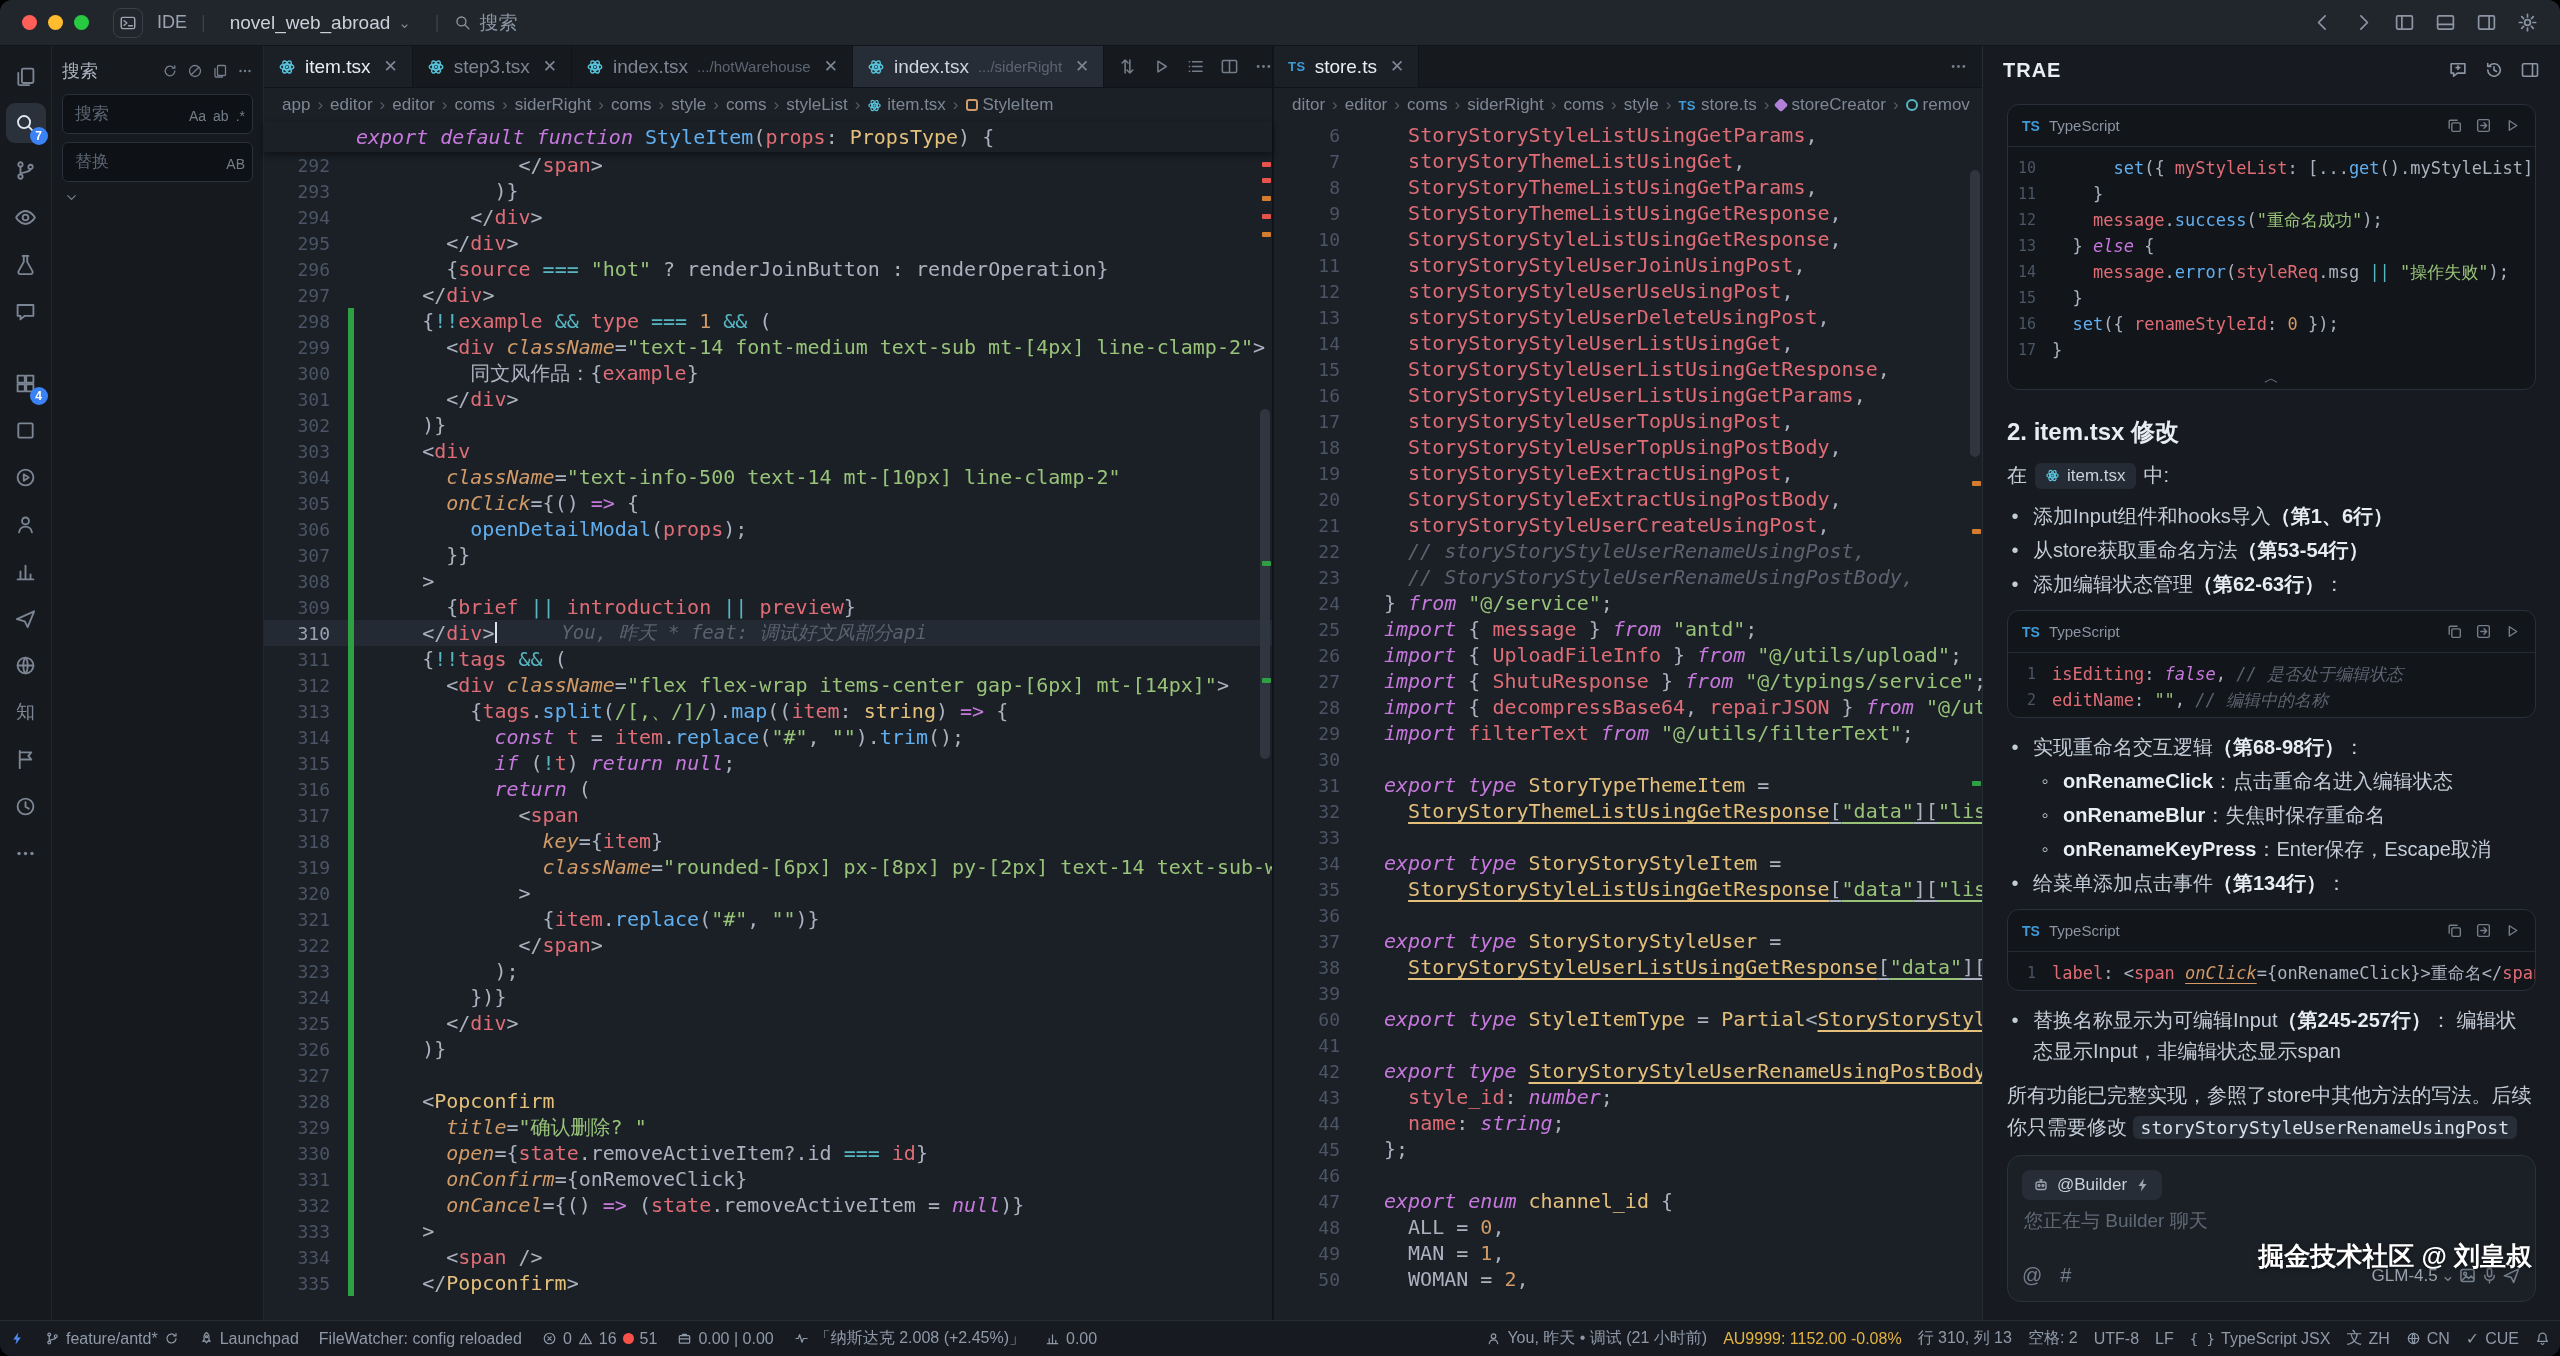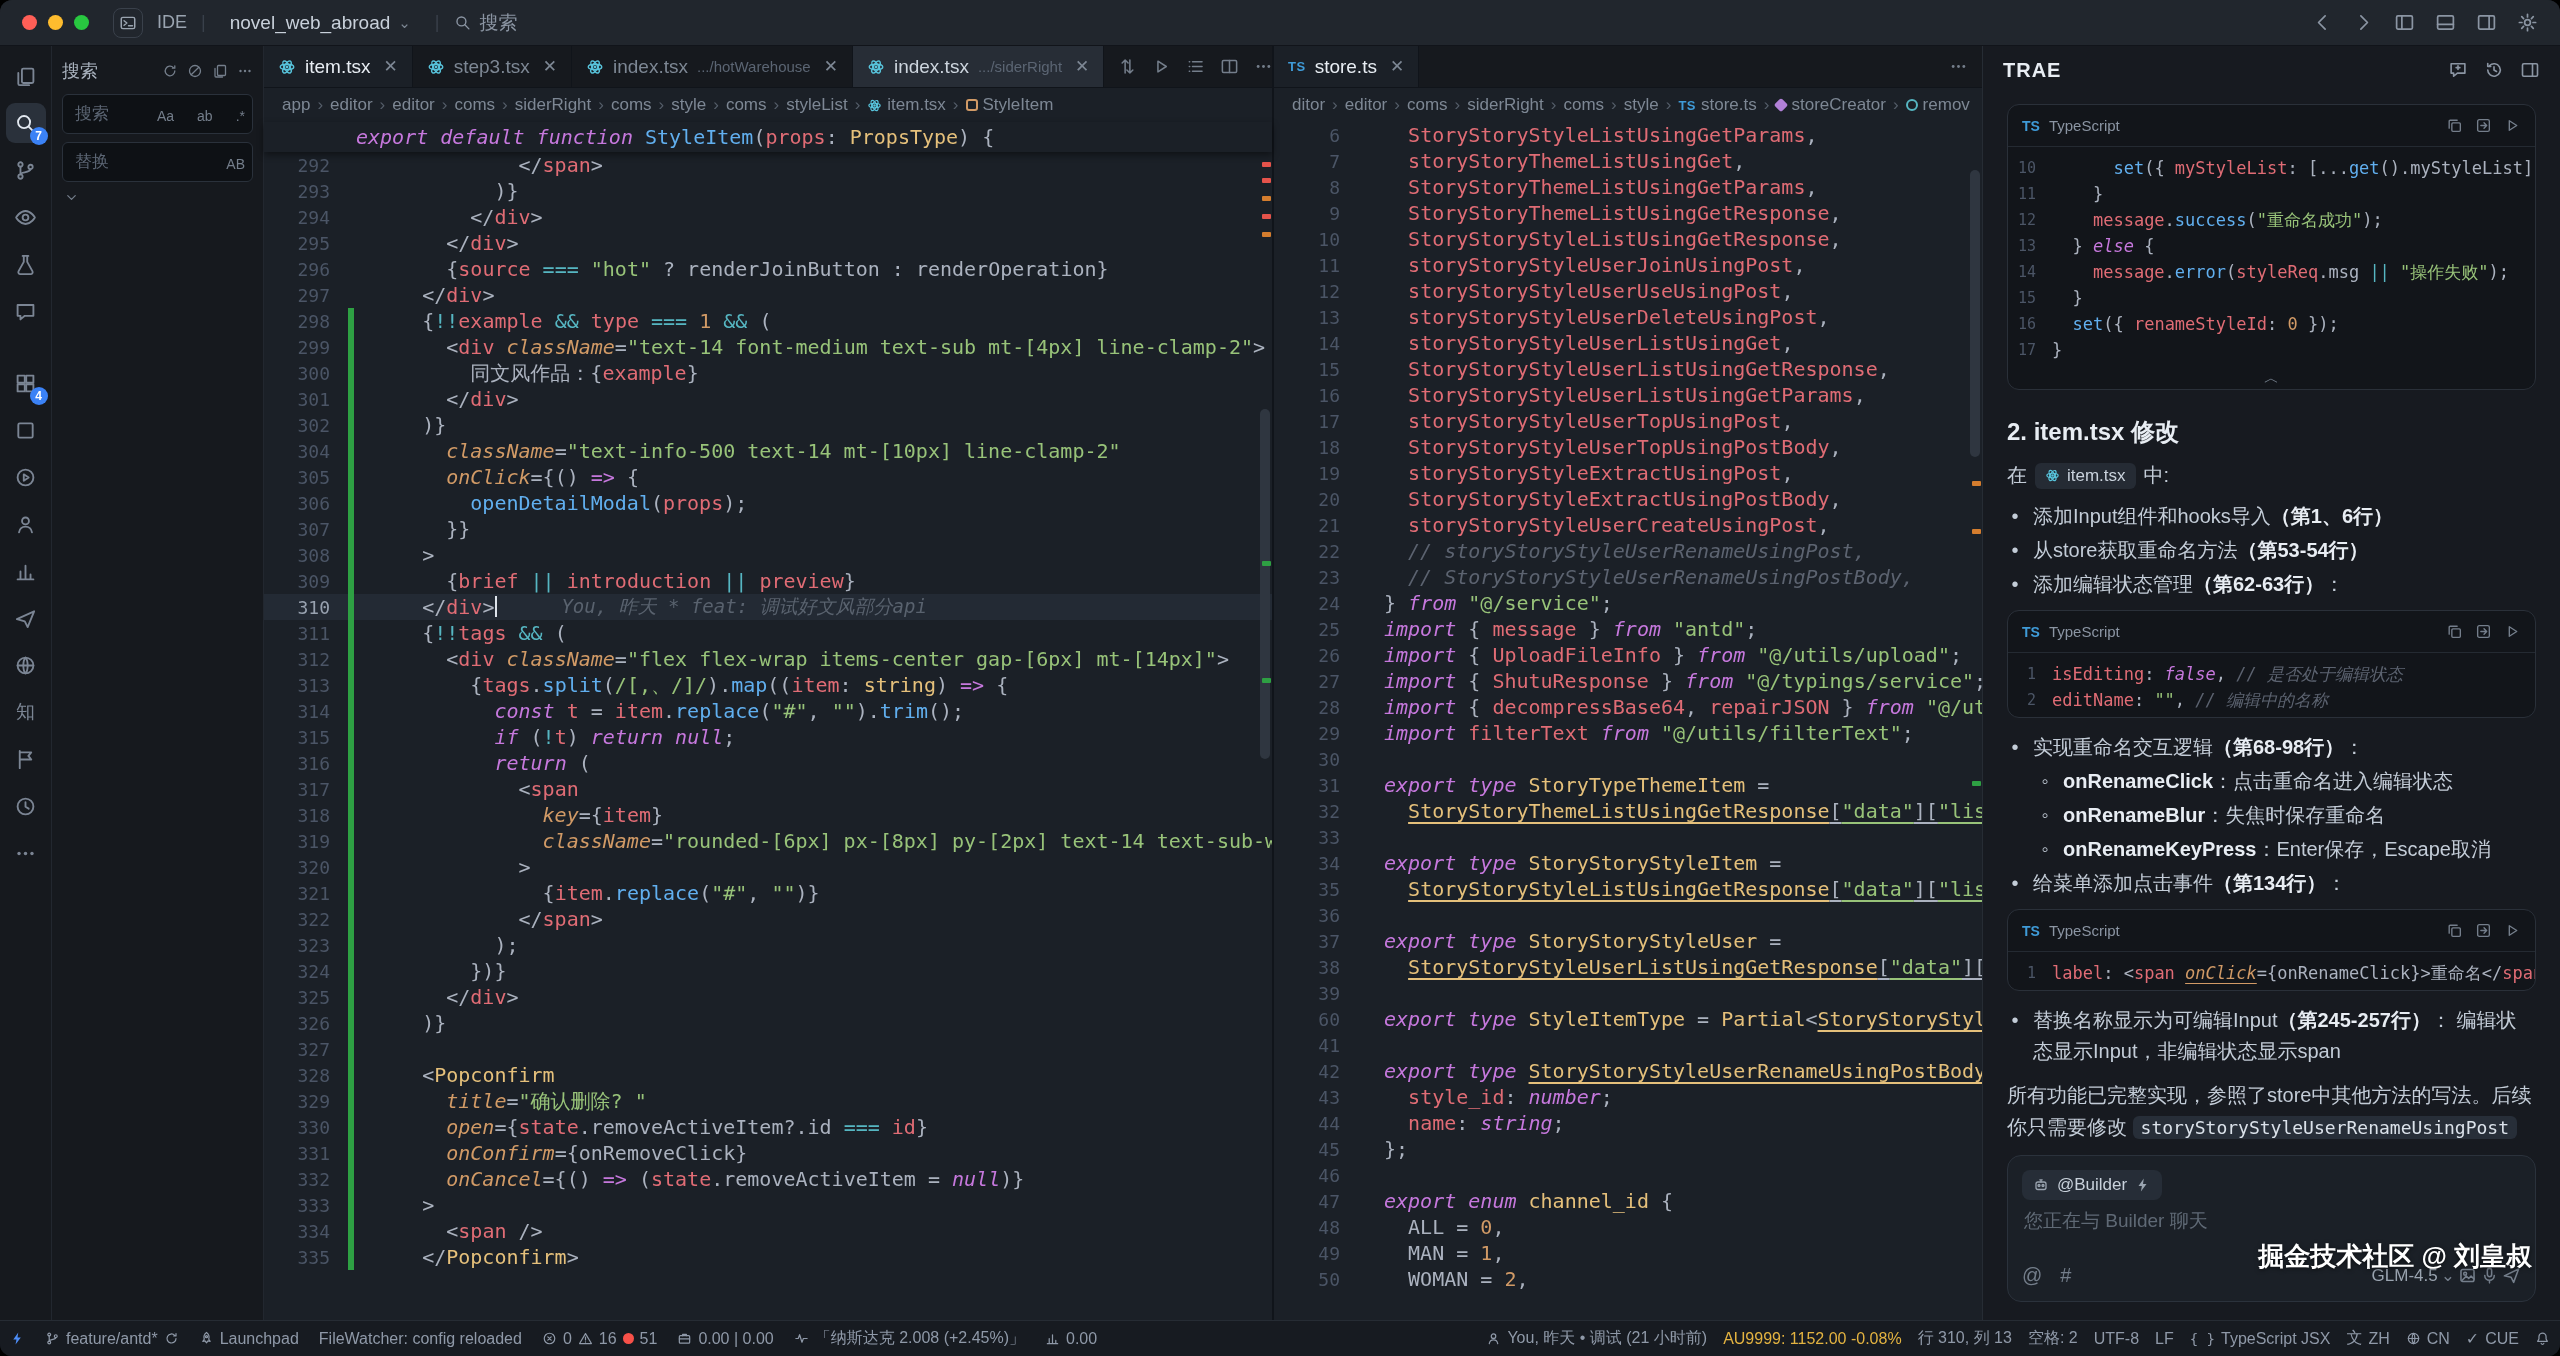--- a/index.html
+++ b/index.html
@@ -42,21 +42,21 @@
   
   .sidebar{width:212px;background:#16191e;border-right:1px solid #22272f;padding:10px 10px 0 10px}
   .sp-head{display:flex;align-items:center;height:30px;margin-bottom:8px}
   .sp-title{font-size:18px;color:#aab3bf}
   .sp-actions{margin-left:auto;display:flex;gap:9px;color:#747e8b}
   .sp-actions .ic{width:16px;height:16px}
   .sp-inputwrap{position:relative;margin-bottom:8px}
   .sp-input{width:100%;height:40px;background:#0e1115;border:1px solid #2a313b;border-radius:6px;color:#e2e8f0;
     font-size:17px;padding:0 66px 0 12px;outline:none;font-family:"Liberation Sans",sans-serif}
   .sp-input::placeholder{color:#5b6573}
-  .sp-inopts{position:absolute;right:8px;top:0;height:44px;display:flex;align-items:center;gap:23px;color:#747e8b;font-size:14px}
+  .sp-inopts{position:absolute;right:8px;top:0;height:44px;display:flex;align-items:center;gap:7px;color:#747e8b;font-size:14px}
   .sp-chev{color:#747e8b;margin:4px 0 0 2px}
   .sp-chev .ic{width:15px;height:15px}
 
   
   .egroup{display:flex;flex-direction:column;background:#1b2027;min-width:0}
   .eg1{width:1008px}
   .eg-divider{width:2px;background:#10141a}
   .eg2{width:708px}
   .tabsbar{height:42px;background:#16191e;display:flex;align-items:stretch;border-bottom:1px solid #10141a}
   .tab{display:flex;align-items:center;gap:9px;padding:0 14px;font-size:19px;color:#7d8794;background:#16191e;border-right:1px solid #10141a;white-space:nowrap}
@@ -561,20 +561,21 @@
             <div class="cl"><span class="ln">293</span><span class="chg"></span><span class="ct"><span>          )}</span></span></div>
             <div class="cl"><span class="ln">294</span><span class="chg"></span><span class="ct"><span>        &lt;/</span><span class="tk-v">div</span><span>&gt;</span></span></div>
             <div class="cl"><span class="ln">295</span><span class="chg"></span><span class="ct"><span>      &lt;/</span><span class="tk-v">div</span><span>&gt;</span></span></div>
             <div class="cl"><span class="ln">296</span><span class="chg"></span><span class="ct"><span>      {</span><span class="tk-v">source</span><span> </span><span class="tk-o">===</span><span> </span><span class="tk-s">"hot"</span><span> ? </span><span>renderJoinButton</span><span> : </span><span>renderOperation</span><span>}</span></span></div>
             <div class="cl"><span class="ln">297</span><span class="chg"></span><span class="ct"><span>    &lt;/</span><span class="tk-v">div</span><span>&gt;</span></span></div>
             <div class="cl"><span class="ln">298</span><span class="chg on"></span><span class="ct"><span>    {</span><span class="tk-o">!!</span><span class="tk-v">example</span><span> </span><span class="tk-o">&amp;&amp;</span><span> </span><span class="tk-v">type</span><span> </span><span class="tk-o">===</span><span> </span><span class="tk-n">1</span><span> </span><span class="tk-o">&amp;&amp;</span><span> (</span></span></div>
             <div class="cl"><span class="ln">299</span><span class="chg on"></span><span class="ct"><span>      &lt;</span><span class="tk-v">div</span><span> </span><span class="tk-a">className</span><span>=</span><span class="tk-s">"text-14 font-medium text-sub mt-[4px] line-clamp-2"</span><span>&gt;</span></span></div>
             <div class="cl"><span class="ln">300</span><span class="chg on"></span><span class="ct"><span>        同文风作品：{</span><span class="tk-v">example</span><span>}</span></span></div>
             <div class="cl"><span class="ln">301</span><span class="chg on"></span><span class="ct"><span>      &lt;/</span><span class="tk-v">div</span><span>&gt;</span></span></div>
             <div class="cl"><span class="ln">302</span><span class="chg on"></span><span class="ct"><span>    )}</span></span></div>
+            <div class="cl"><span class="ln">303</span><span class="chg on"></span><span class="ct"><span>    &lt;</span><span class="tk-v">div</span></span></div>
             <div class="cl"><span class="ln">304</span><span class="chg on"></span><span class="ct"><span>      </span><span class="tk-a">className</span><span>=</span><span class="tk-s">"text-info-500 text-14 mt-[10px] line-clamp-2"</span></span></div>
             <div class="cl"><span class="ln">305</span><span class="chg on"></span><span class="ct"><span>      </span><span class="tk-a">onClick</span><span>={() </span><span class="tk-k">=&gt;</span><span> {</span></span></div>
             <div class="cl"><span class="ln">306</span><span class="chg on"></span><span class="ct"><span>        </span><span class="tk-f">openDetailModal</span><span>(</span><span class="tk-v">props</span><span>);</span></span></div>
             <div class="cl"><span class="ln">307</span><span class="chg on"></span><span class="ct"><span>      }}</span></span></div>
             <div class="cl"><span class="ln">308</span><span class="chg on"></span><span class="ct"><span>    &gt;</span></span></div>
             <div class="cl"><span class="ln">309</span><span class="chg on"></span><span class="ct"><span>      {</span><span class="tk-v">brief</span><span> </span><span class="tk-o">||</span><span> </span><span class="tk-v">introduction</span><span> </span><span class="tk-o">||</span><span> </span><span class="tk-v">preview</span><span>}</span></span></div>
             <div class="cl cur"><span class="ln">310</span><span class="chg on"></span><span class="ct"><span>    &lt;/</span><span class="tk-v">div</span><span>&gt;</span><span class="cursor"></span></span><span class="blame">You, 昨天 * feat: 调试好文风部分api</span></div>
             <div class="cl"><span class="ln">311</span><span class="chg on"></span><span class="ct"><span>    {</span><span class="tk-o">!!</span><span class="tk-v">tags</span><span> </span><span class="tk-o">&amp;&amp;</span><span> (</span></span></div>
             <div class="cl"><span class="ln">312</span><span class="chg on"></span><span class="ct"><span>      &lt;</span><span class="tk-v">div</span><span> </span><span class="tk-a">className</span><span>=</span><span class="tk-s">"flex flex-wrap items-center gap-[6px] mt-[14px]"</span><span>&gt;</span></span></div>
             <div class="cl"><span class="ln">313</span><span class="chg on"></span><span class="ct"><span>        {</span><span class="tk-v">tags</span><span>.</span><span class="tk-f">split</span><span>(</span><span class="tk-s">/[,、/]/</span><span>).</span><span class="tk-f">map</span><span>((</span><span class="tk-v">item</span><span>: </span><span class="tk-t">string</span><span>) </span><span class="tk-k">=&gt;</span><span> {</span></span></div>

